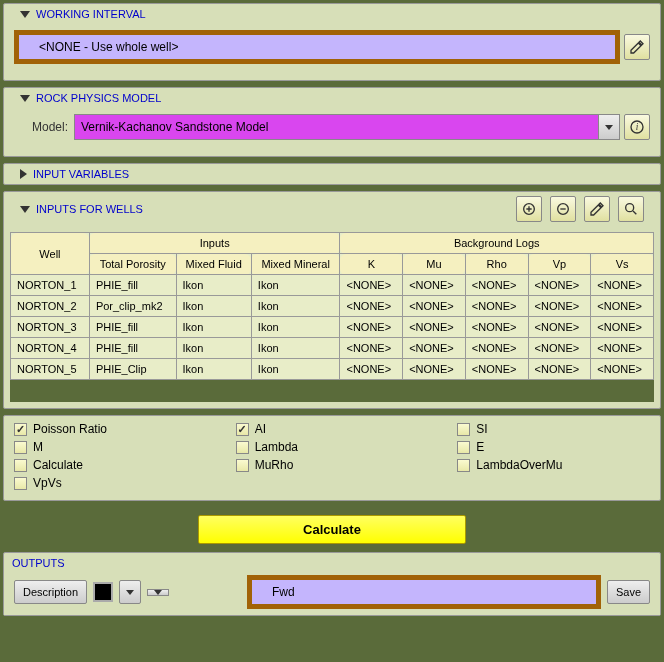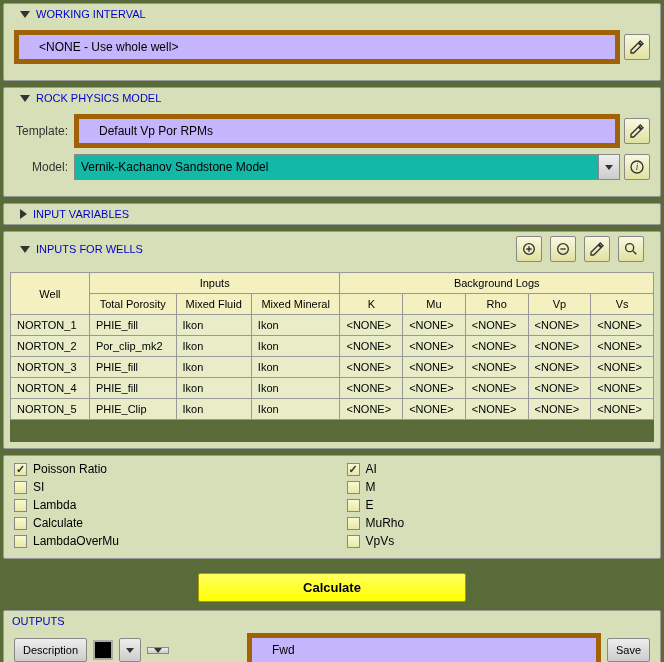--- a/index.html
+++ b/index.html
@@ -10,31 +10,31 @@
 .triangle { width: 0; height: 0; border-left: 5px solid transparent; border-right: 5px solid transparent; border-top: 7px solid #333; margin-right: 6px; }
 .triangle.closed { border-top: 5px solid transparent; border-bottom: 5px solid transparent; border-left: 7px solid #333; border-right: none; }
 .panel-title { color: #0000cc; font-size: 11px; font-weight: normal; }
 .panel-body { padding: 6px 10px 10px; }
 .field-row { display: flex; align-items: center; margin-bottom: 6px; }
 .field-label { width: 60px; text-align: right; padding-right: 6px; color: #333; font-size: 12px; }
 .text-field { flex: 1; padding: 5px 20px; border: 5px solid #a16207; background: #c4b5fd; font-size: 12px; }
 .icon-btn { width: 26px; height: 26px; border: 1px solid #888; background: linear-gradient(#f9f9e0,#e0e0a0); margin-left: 4px; display: flex; align-items: center; justify-content: center; cursor: pointer; border-radius: 2px; }
 .icon-btn svg { width: 16px; height: 16px; }
 .select-field { flex: 1; display: flex; }
-.select-field input { flex: 1; padding: 5px 6px; border: 1px solid #888; border-right: none; background: #14b8a6; font-size: 12px; }
+.select-field input { flex: 1; padding: 5px 6px; border: 1px solid #888; border-right: none; background: #d946ef; font-size: 12px; }
 .select-btn { width: 22px; border: 1px solid #888; background: linear-gradient(#eee,#ccc); display: flex; align-items: center; justify-content: center; cursor: pointer; }
 .select-btn::after { content: ""; width: 0; height: 0; border-left: 4px solid transparent; border-right: 4px solid transparent; border-top: 5px solid #333; }
 .toolbar { display: flex; gap: 4px; margin-left: auto; }
 .header-with-toolbar { display: flex; align-items: center; width: 100%; }
 .header-with-toolbar .panel-title-wrap { display: flex; align-items: center; }
 table.grid { width: 100%; border-collapse: collapse; background: #e8edc8; }
 table.grid th, table.grid td { border: 1px solid #999; padding: 4px 6px; font-size: 11px; text-align: left; font-weight: normal; }
 table.grid th { background: #f5f0c0; text-align: center; border-radius: 6px; }
 .table-footer { height: 22px; background: #5a6b3a; }
-.checkbox-grid { display: grid; grid-template-columns: repeat(2, 1fr); gap: 4px 29px; }
+.checkbox-grid { display: grid; grid-template-columns: repeat(3, 1fr); gap: 4px 29px; }
 .checkbox-item { display: flex; align-items: center; gap: 6px; }
 .chk { width: 13px; height: 13px; border: 1px solid #888; background: linear-gradient(#fafad0,#e8e8a8); display: flex; align-items: center; justify-content: center; cursor: pointer; }
 .chk.checked::after { content: "✓"; font-size: 11px; color: #333; font-weight: bold; line-height: 1; }
 .calc-bar { background: #5a6b3a; padding: 8px; display: flex; justify-content: center; }
 .calc-btn { background: linear-gradient(#ffff60,#ffff00); border: 1px solid #aa9900; padding: 6px 104px; font-size: 13px; font-weight: bold; cursor: pointer; border-radius: 2px; }
 .outputs-row { display: flex; align-items: center; gap: 6px; padding: 6px 10px; background: #d7dfb8; }
 .btn-small { padding: 5px 8px; border: 1px solid #888; background: linear-gradient(#eee,#ccc); font-size: 11px; cursor: pointer; border-radius: 2px; }
 .color-swatch { width: 20px; height: 20px; background: #000; border: 2px solid #aaa; cursor: pointer; }
 .flex1 { flex: 1; margin-left: 24px; }
 </style>
@@ -59,29 +59,20 @@
       </div>
     </div>
   </div>
 
   <div class="panel">
     <div class="panel-header">
       <div class="triangle"></div>
       <span class="panel-title">ROCK PHYSICS MODEL</span>
     </div>
     <div class="panel-body">
-      <div class="field-row">
-        <span class="field-label">Template:</span>
-        <input class="text-field" readonly="" value="Default Vp Por RPMs" style="">
-        <div class="icon-btn">
-          <svg viewBox="0 0 24 24">
-              <path d="M3 17l11-11 4 4L7 21H3v-4z M15 5l2-2 4 4-2 2-4-4z" fill="none" stroke="#333" stroke-width="2"></path>
-            </svg>
-        </div>
-      </div>
       <div class="field-row">
         <span class="field-label">Model:</span>
         <div class="select-field">
           <input readonly="" value="Vernik-Kachanov Sandstone Model" style="">
           <div class="select-btn"></div>
         </div>
         <div class="icon-btn">
           <svg viewBox="0 0 24 24">
               <circle cx="12" cy="12" r="9" fill="none" stroke="#333" stroke-width="2"></circle>
               <text x="12" y="17" text-anchor="middle" font-size="14" font-family="serif" font-style="italic" fill="#333">i</text>

